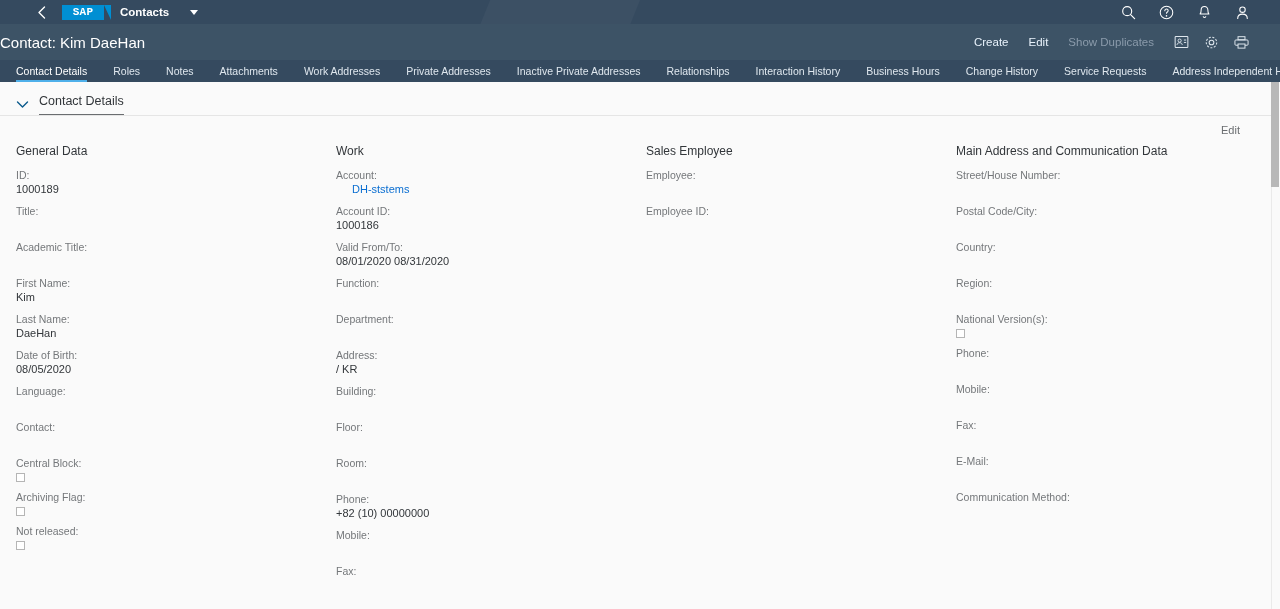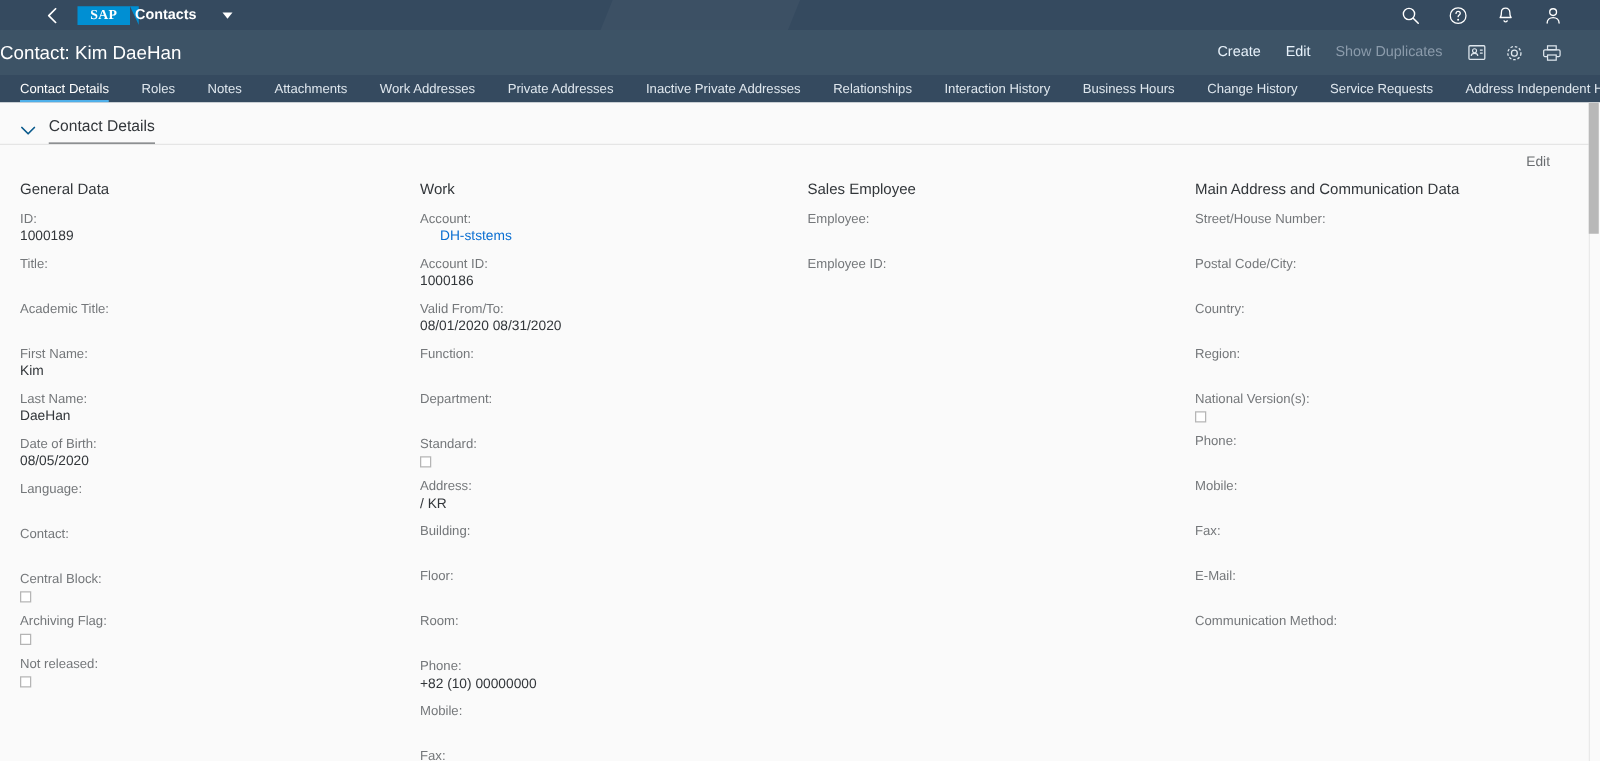--- a/index.html
+++ b/index.html
@@ -41,34 +41,34 @@
     margin-left: 8px;
     width: 42px; height: 15px;
     background: #008fd3;
     color: #fff;
     font-size: 11px;
     font-weight: bold;
     letter-spacing: 0.3px;
     display: flex;
     align-items: center;
     justify-content: center;
-    font-family: Liberation Serif, serif;
+    font-family: Liberation Mono, monospace;
     position: relative;
   }
   .sap-logo::after {
     content: "";
     position: absolute;
     right: -7px; top: 0;
     width: 0; height: 0;
     border-style: solid;
     border-width: 0 7px 15px 0;
     border-color: transparent #008fd3 transparent transparent;
   }
   .shell-app-title {
-    margin-left: 4px;
+    margin-left: 16px;
     color: #fff;
     font-size: 11.5px;
     font-weight: bold;
     display: flex;
     align-items: center;
     gap: 21px;
     cursor: pointer;
     z-index: 2;
   }
   .caret-down {
@@ -439,24 +439,20 @@
       </div>
       <div class="field">
         <div class="field-label">Function:</div>
         <div class="field-value empty"></div>
       </div>
       <div class="field">
         <div class="field-label">Department:</div>
         <div class="field-value empty"></div>
       </div>
       <div class="field">
-        <div class="field-label">Standard:</div>
-        <div class="checkbox"></div>
-      </div>
-      <div class="field">
         <div class="field-label">Address:</div>
         <div class="field-value">/ KR</div>
       </div>
       <div class="field">
         <div class="field-label">Building:</div>
         <div class="field-value empty"></div>
       </div>
       <div class="field">
         <div class="field-label">Floor:</div>
         <div class="field-value empty"></div>

